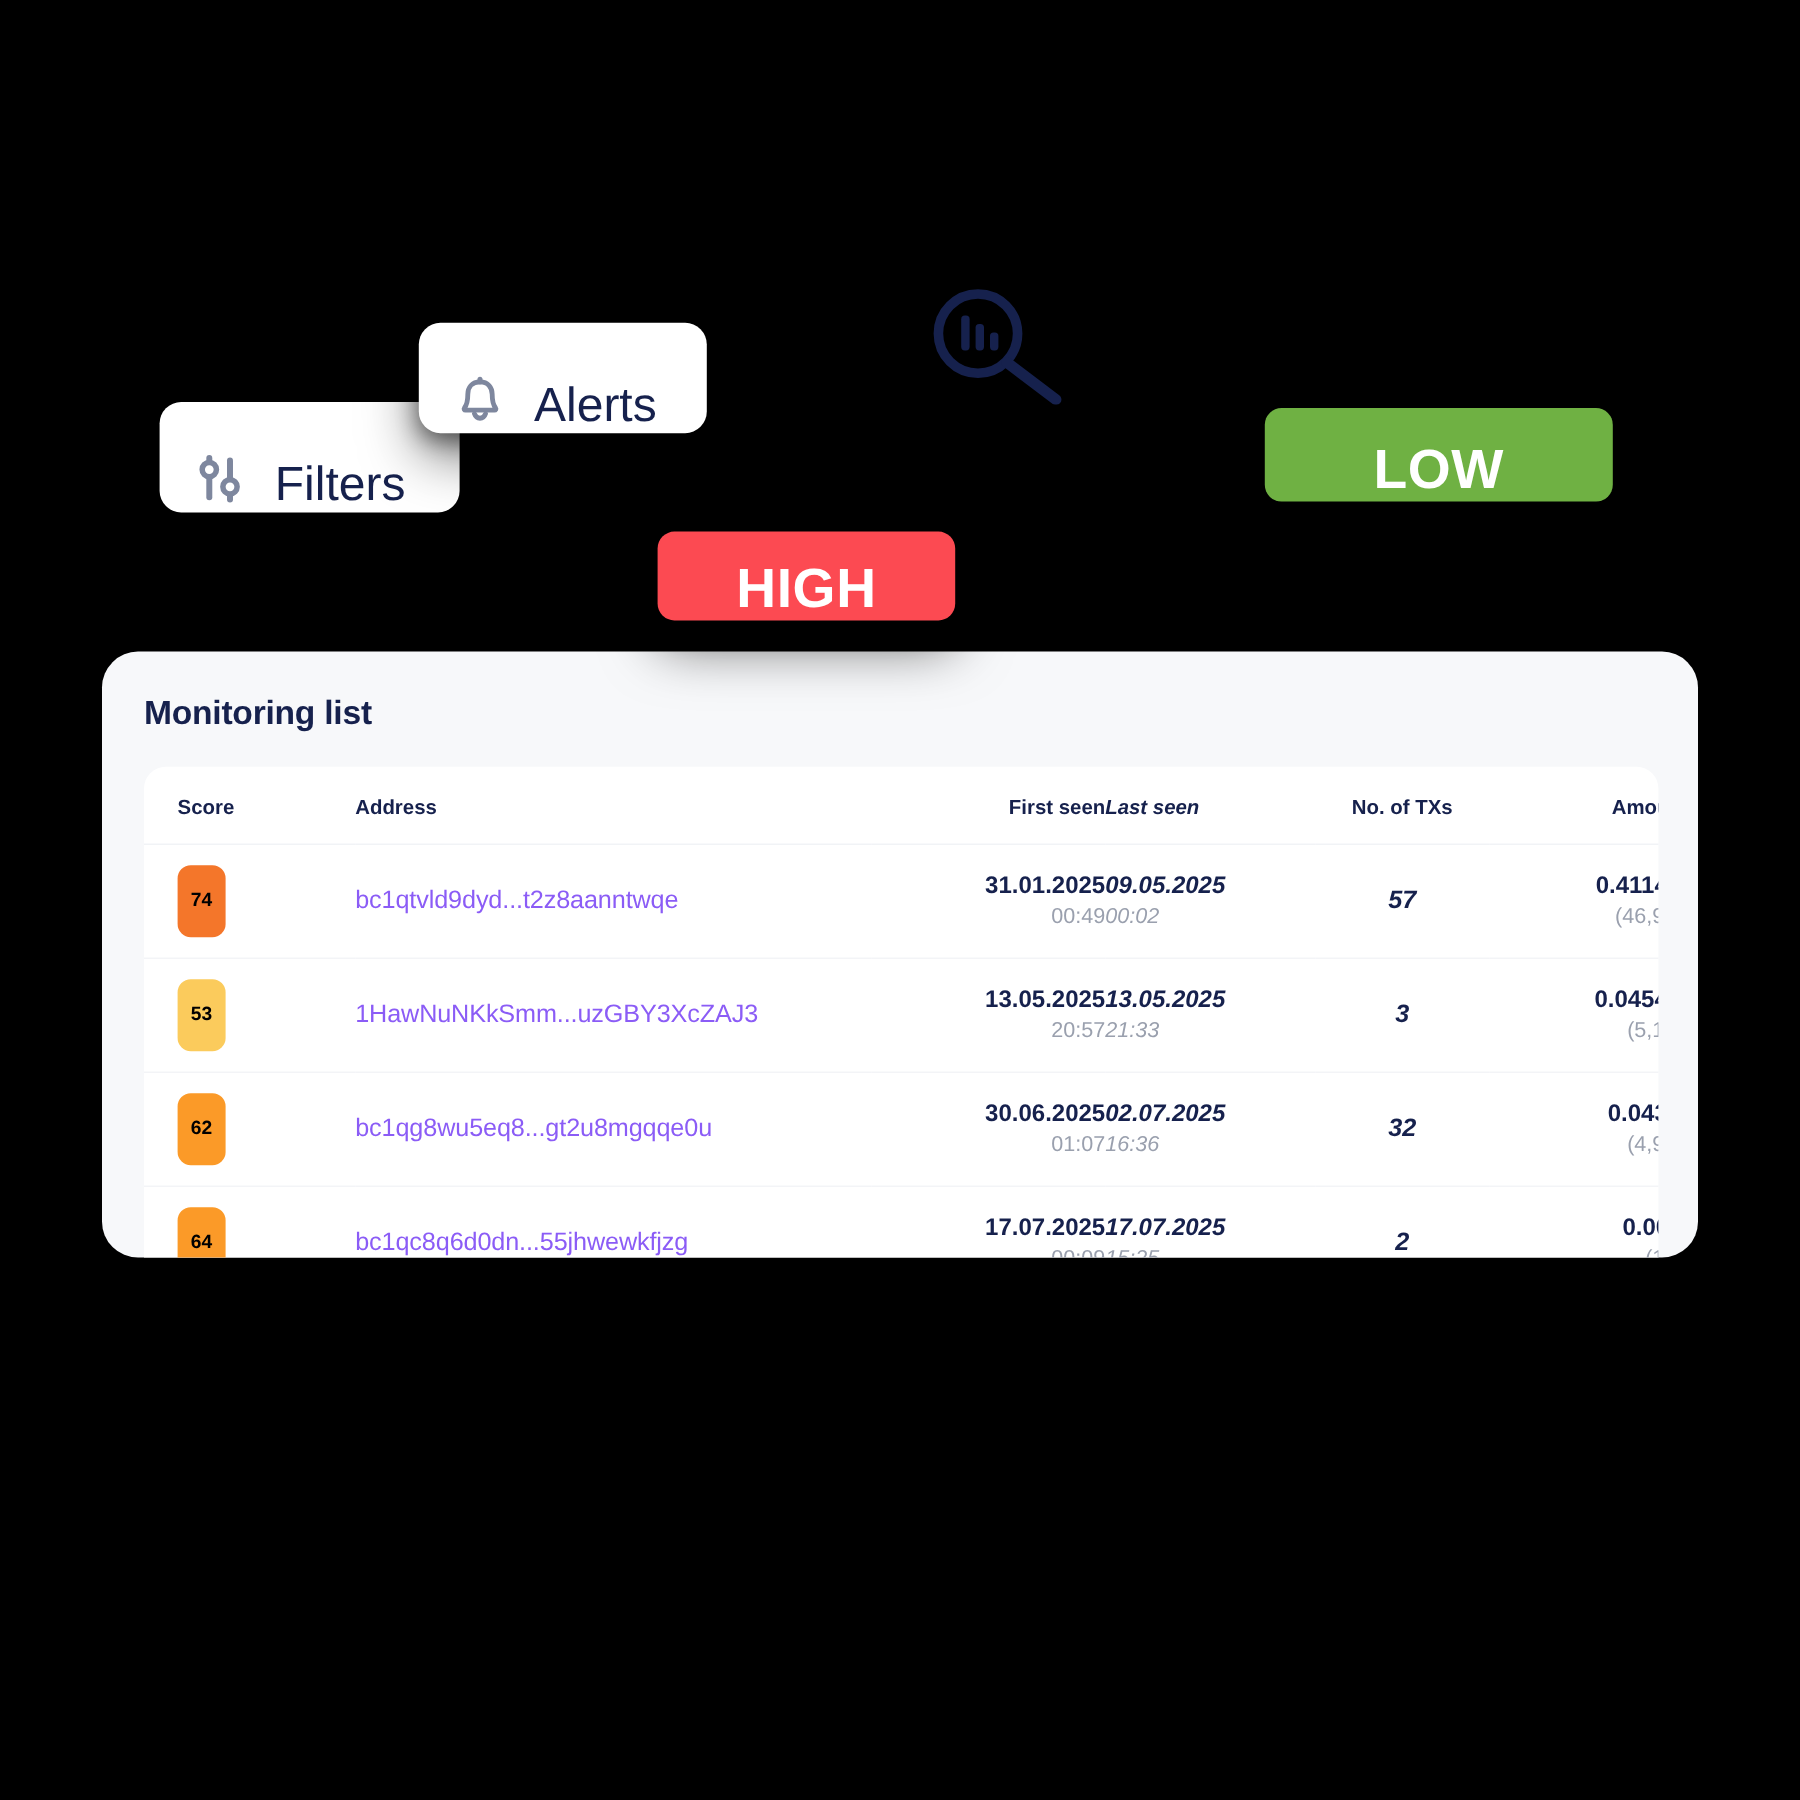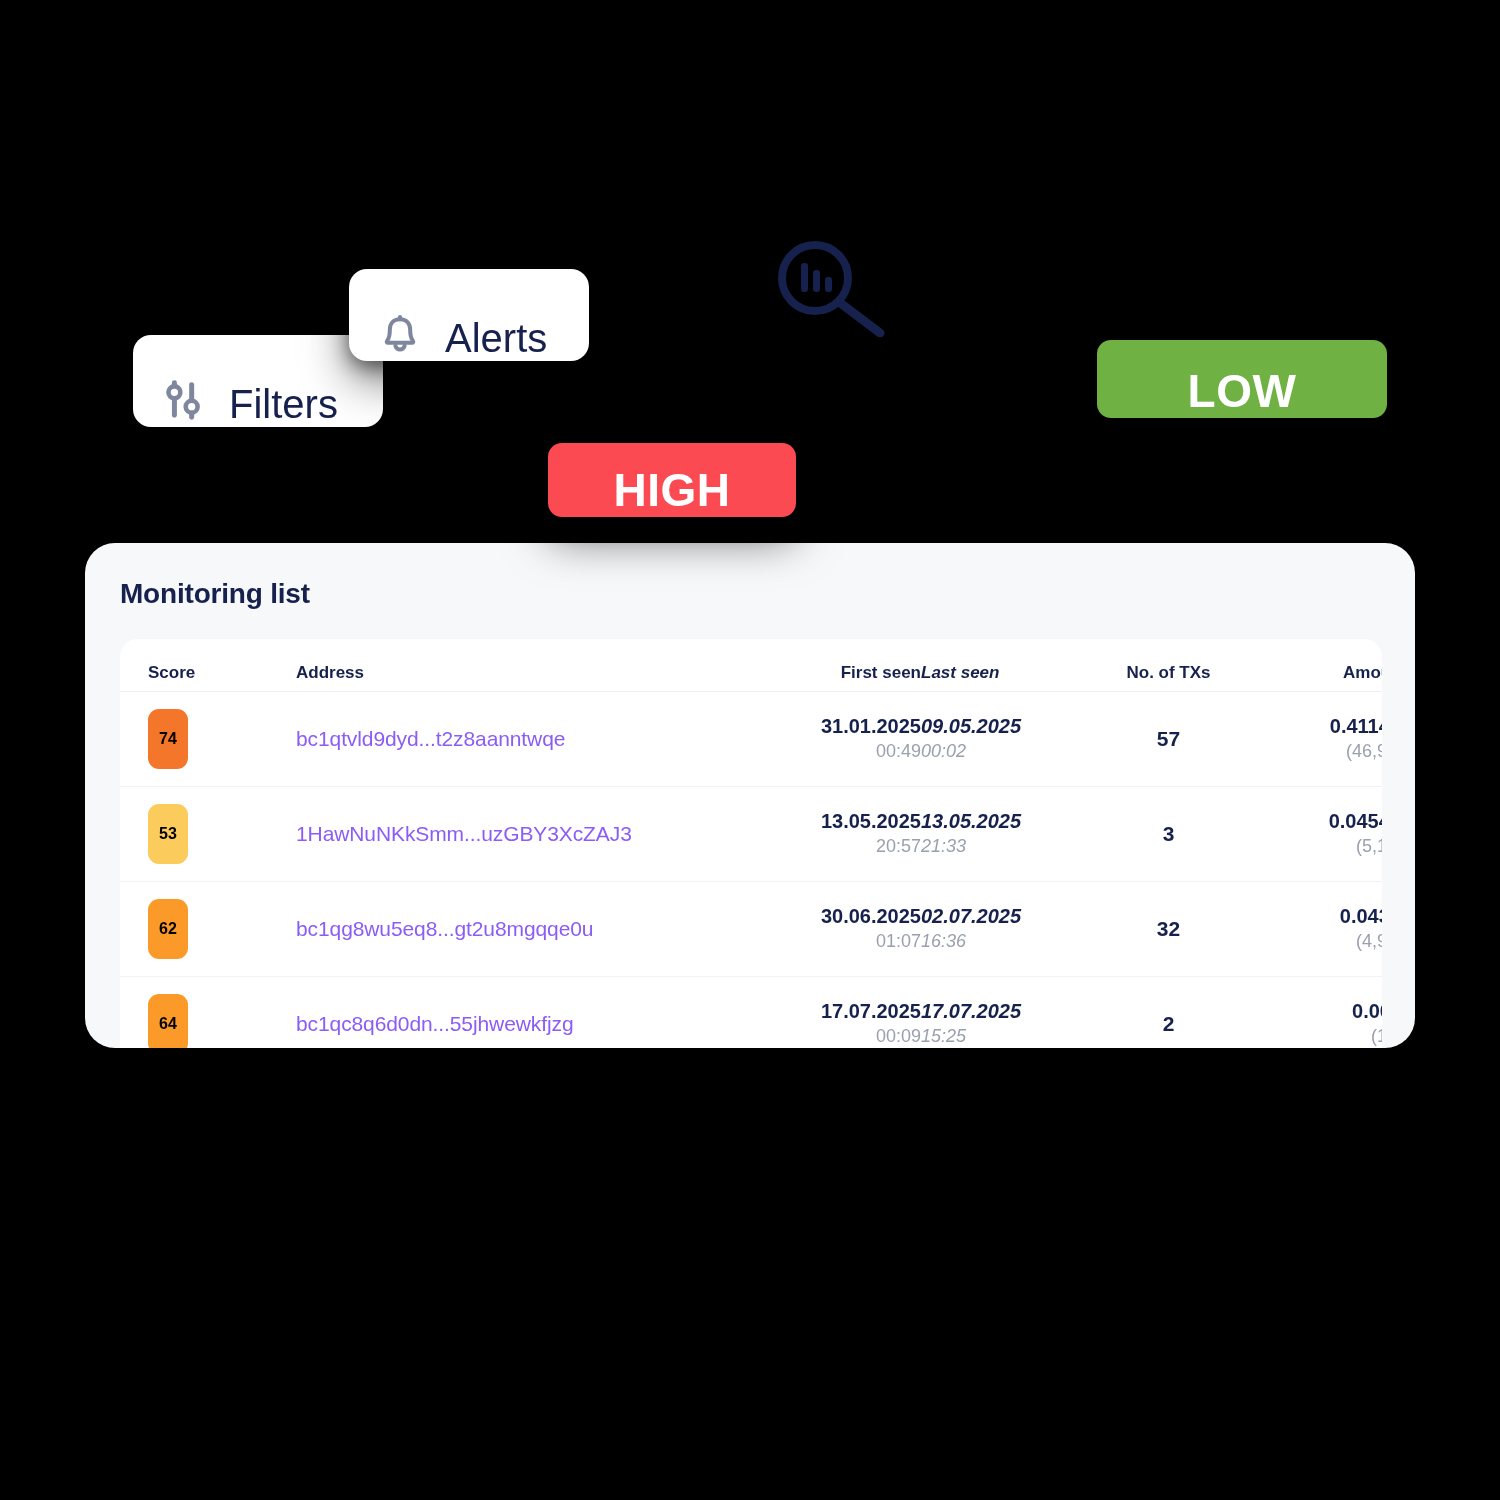--- a/index.html
+++ b/index.html
@@ -144,21 +144,21 @@
   table.monitor-table {
     width: 100%;
     border-collapse: collapse;
     table-layout: fixed;
   }
 
   table.monitor-table th {
     font-size: 17px;
     font-weight: 700;
     color: #16214D;
-    padding: 24px 0 8px 0;
+    padding: 24px 0 20px 0;
     border-bottom: 1px solid #EEF0F4;
   }
 
   table.monitor-table td {
     padding: 17px 0;
     border-bottom: 1px solid #F1F2F6;
     vertical-align: middle;
   }
 
   .col-score   { width: 148px; text-align: left; padding-left: 28px !important; }
@@ -201,20 +201,21 @@
     font-size: 18px;
     font-weight: 400;
     color: #9AA0AE;
     line-height: 1.35;
   }
 
   .txs-value {
     font-size: 21px;
     font-weight: 700;
     color: #16214D;
+    font-style: italic;
   }
 
   .amount-btc {
     font-size: 20px;
     font-weight: 700;
     color: #16214D;
     line-height: 1.25;
   }
   .amount-usd {
     font-size: 18px;
@@ -254,21 +255,21 @@
   <div id="magnifier-icon">
     <svg width="125" height="100" viewBox="0 0 125 100" fill="none">
       <circle cx="45" cy="41" r="33" stroke="#16214D" stroke-width="8"></circle>
       <line x1="69" y1="65" x2="110" y2="96" stroke="#16214D" stroke-width="9" stroke-linecap="round"></line>
       <rect x="31" y="26" width="7" height="29" rx="3" fill="#16214D"></rect>
       <rect x="43" y="33" width="7" height="22" rx="3" fill="#16214D"></rect>
       <rect x="55" y="40" width="7" height="15" rx="3" fill="#16214D"></rect>
     </svg>
   </div>
 
-  <div class="pill pill-sev" id="pill-low" style="background: rgb(111, 177, 67); margin-left: 43px;">
+  <div class="pill pill-sev" id="pill-low" style="background: rgb(111, 177, 67);">
     <span class="pill-label">LOW</span>
   </div>
   <div class="pill pill-sev" id="pill-high" style="background: rgb(252, 74, 82);">
     <span class="pill-label">HIGH</span>
   </div>
 
   <div id="monitoring-card" style="background: rgb(247, 248, 250);">
     <div id="page-title">Monitoring list</div>
 
     <div id="table-card">

